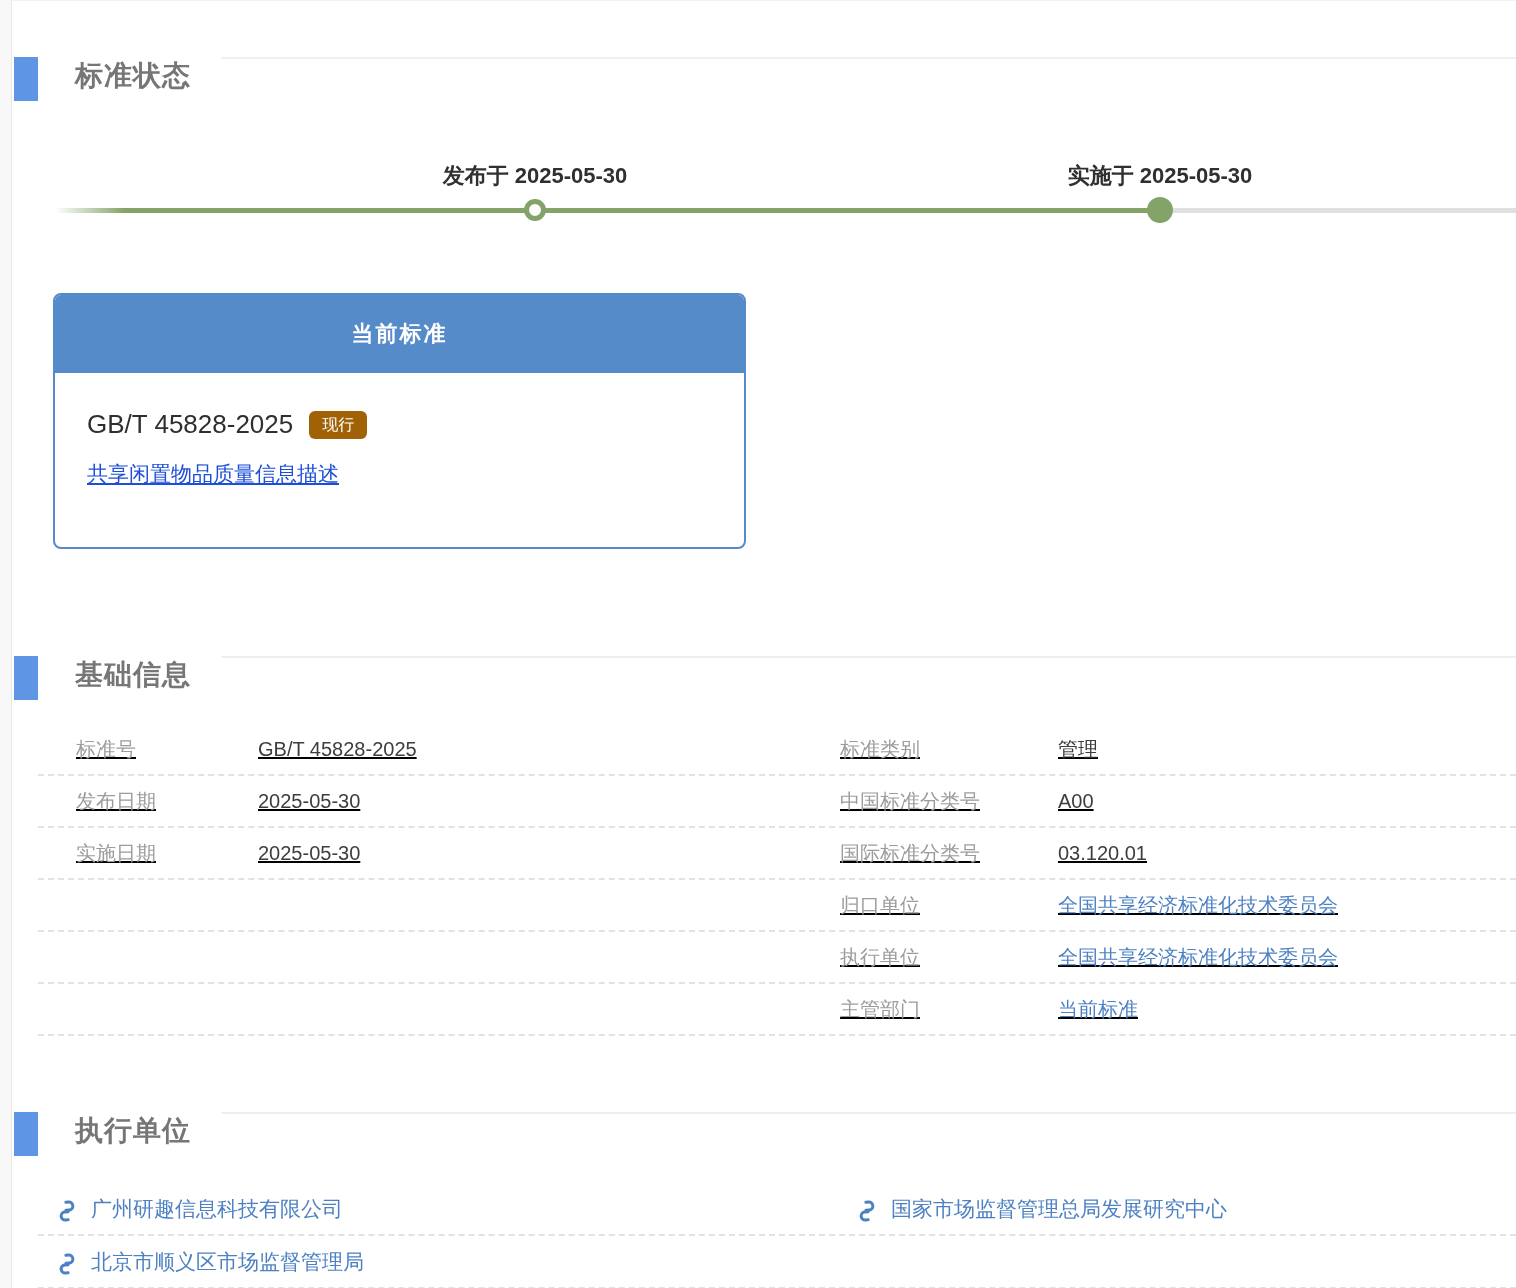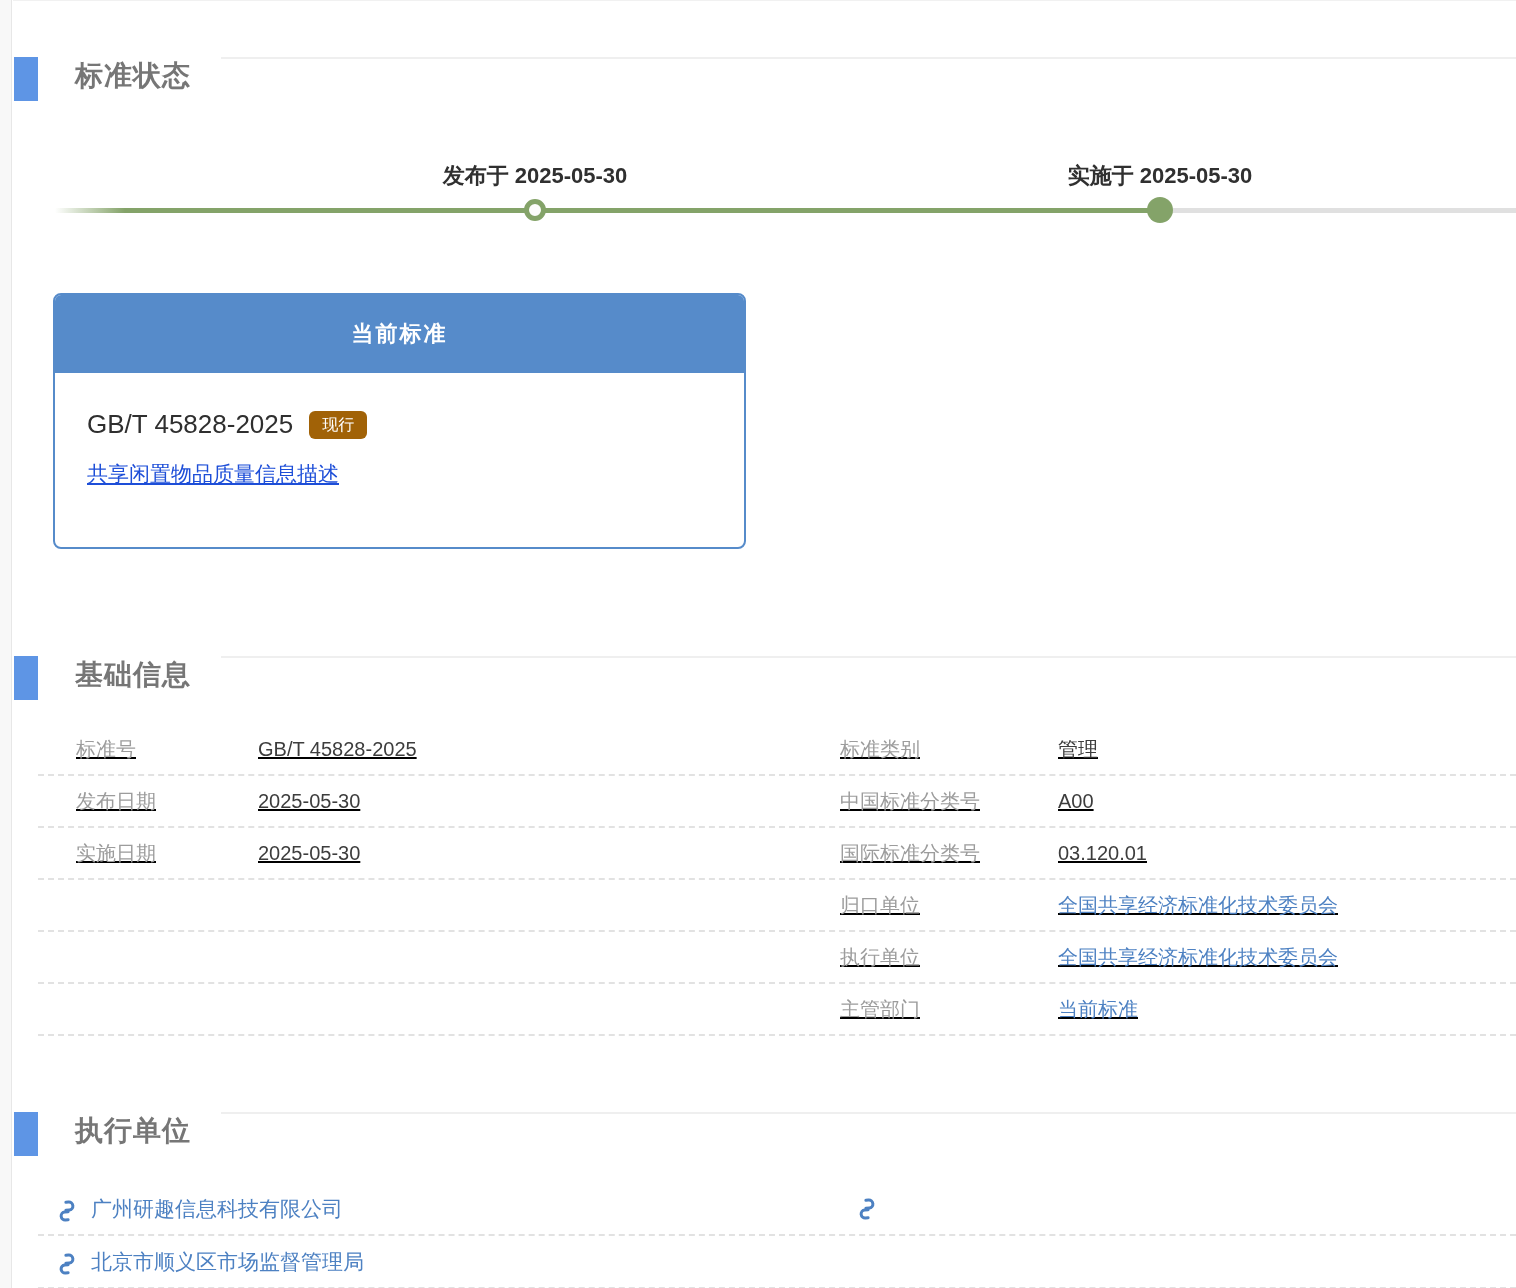--- a/index.html
+++ b/index.html
@@ -177,20 +177,21 @@
             <path d="M11 11.2 h3.4 a4 4 0 0 0 0 -8 h-2.6"></path>
             <path d="M13 12.8 h-3.4 a4 4 0 0 0 0 8 h2.6"></path>
           </svg>
           <span class="unit-name">广州研趣信息科技有限公司</span>
         </div>
         <div class="unit-cell right">
           <svg class="link-icon" viewBox="0 0 24 24" fill="none" stroke="#4d81c2" stroke-width="3" stroke-linecap="round" stroke-linejoin="round">
             <path d="M11 11.2 h3.4 a4 4 0 0 0 0 -8 h-2.6"></path>
             <path d="M13 12.8 h-3.4 a4 4 0 0 0 0 8 h2.6"></path>
           </svg>
+          <span class="unit-name">国家市场监督管理总局发展研究中心</span>
         </div>
       </div>
 
       <div class="unit-row">
         <div class="unit-cell left">
           <svg class="link-icon" viewBox="0 0 24 24" fill="none" stroke="#4d81c2" stroke-width="3" stroke-linecap="round" stroke-linejoin="round">
             <path d="M11 11.2 h3.4 a4 4 0 0 0 0 -8 h-2.6"></path>
             <path d="M13 12.8 h-3.4 a4 4 0 0 0 0 8 h2.6"></path>
           </svg>
           <span class="unit-name">北京市顺义区市场监督管理局</span>

